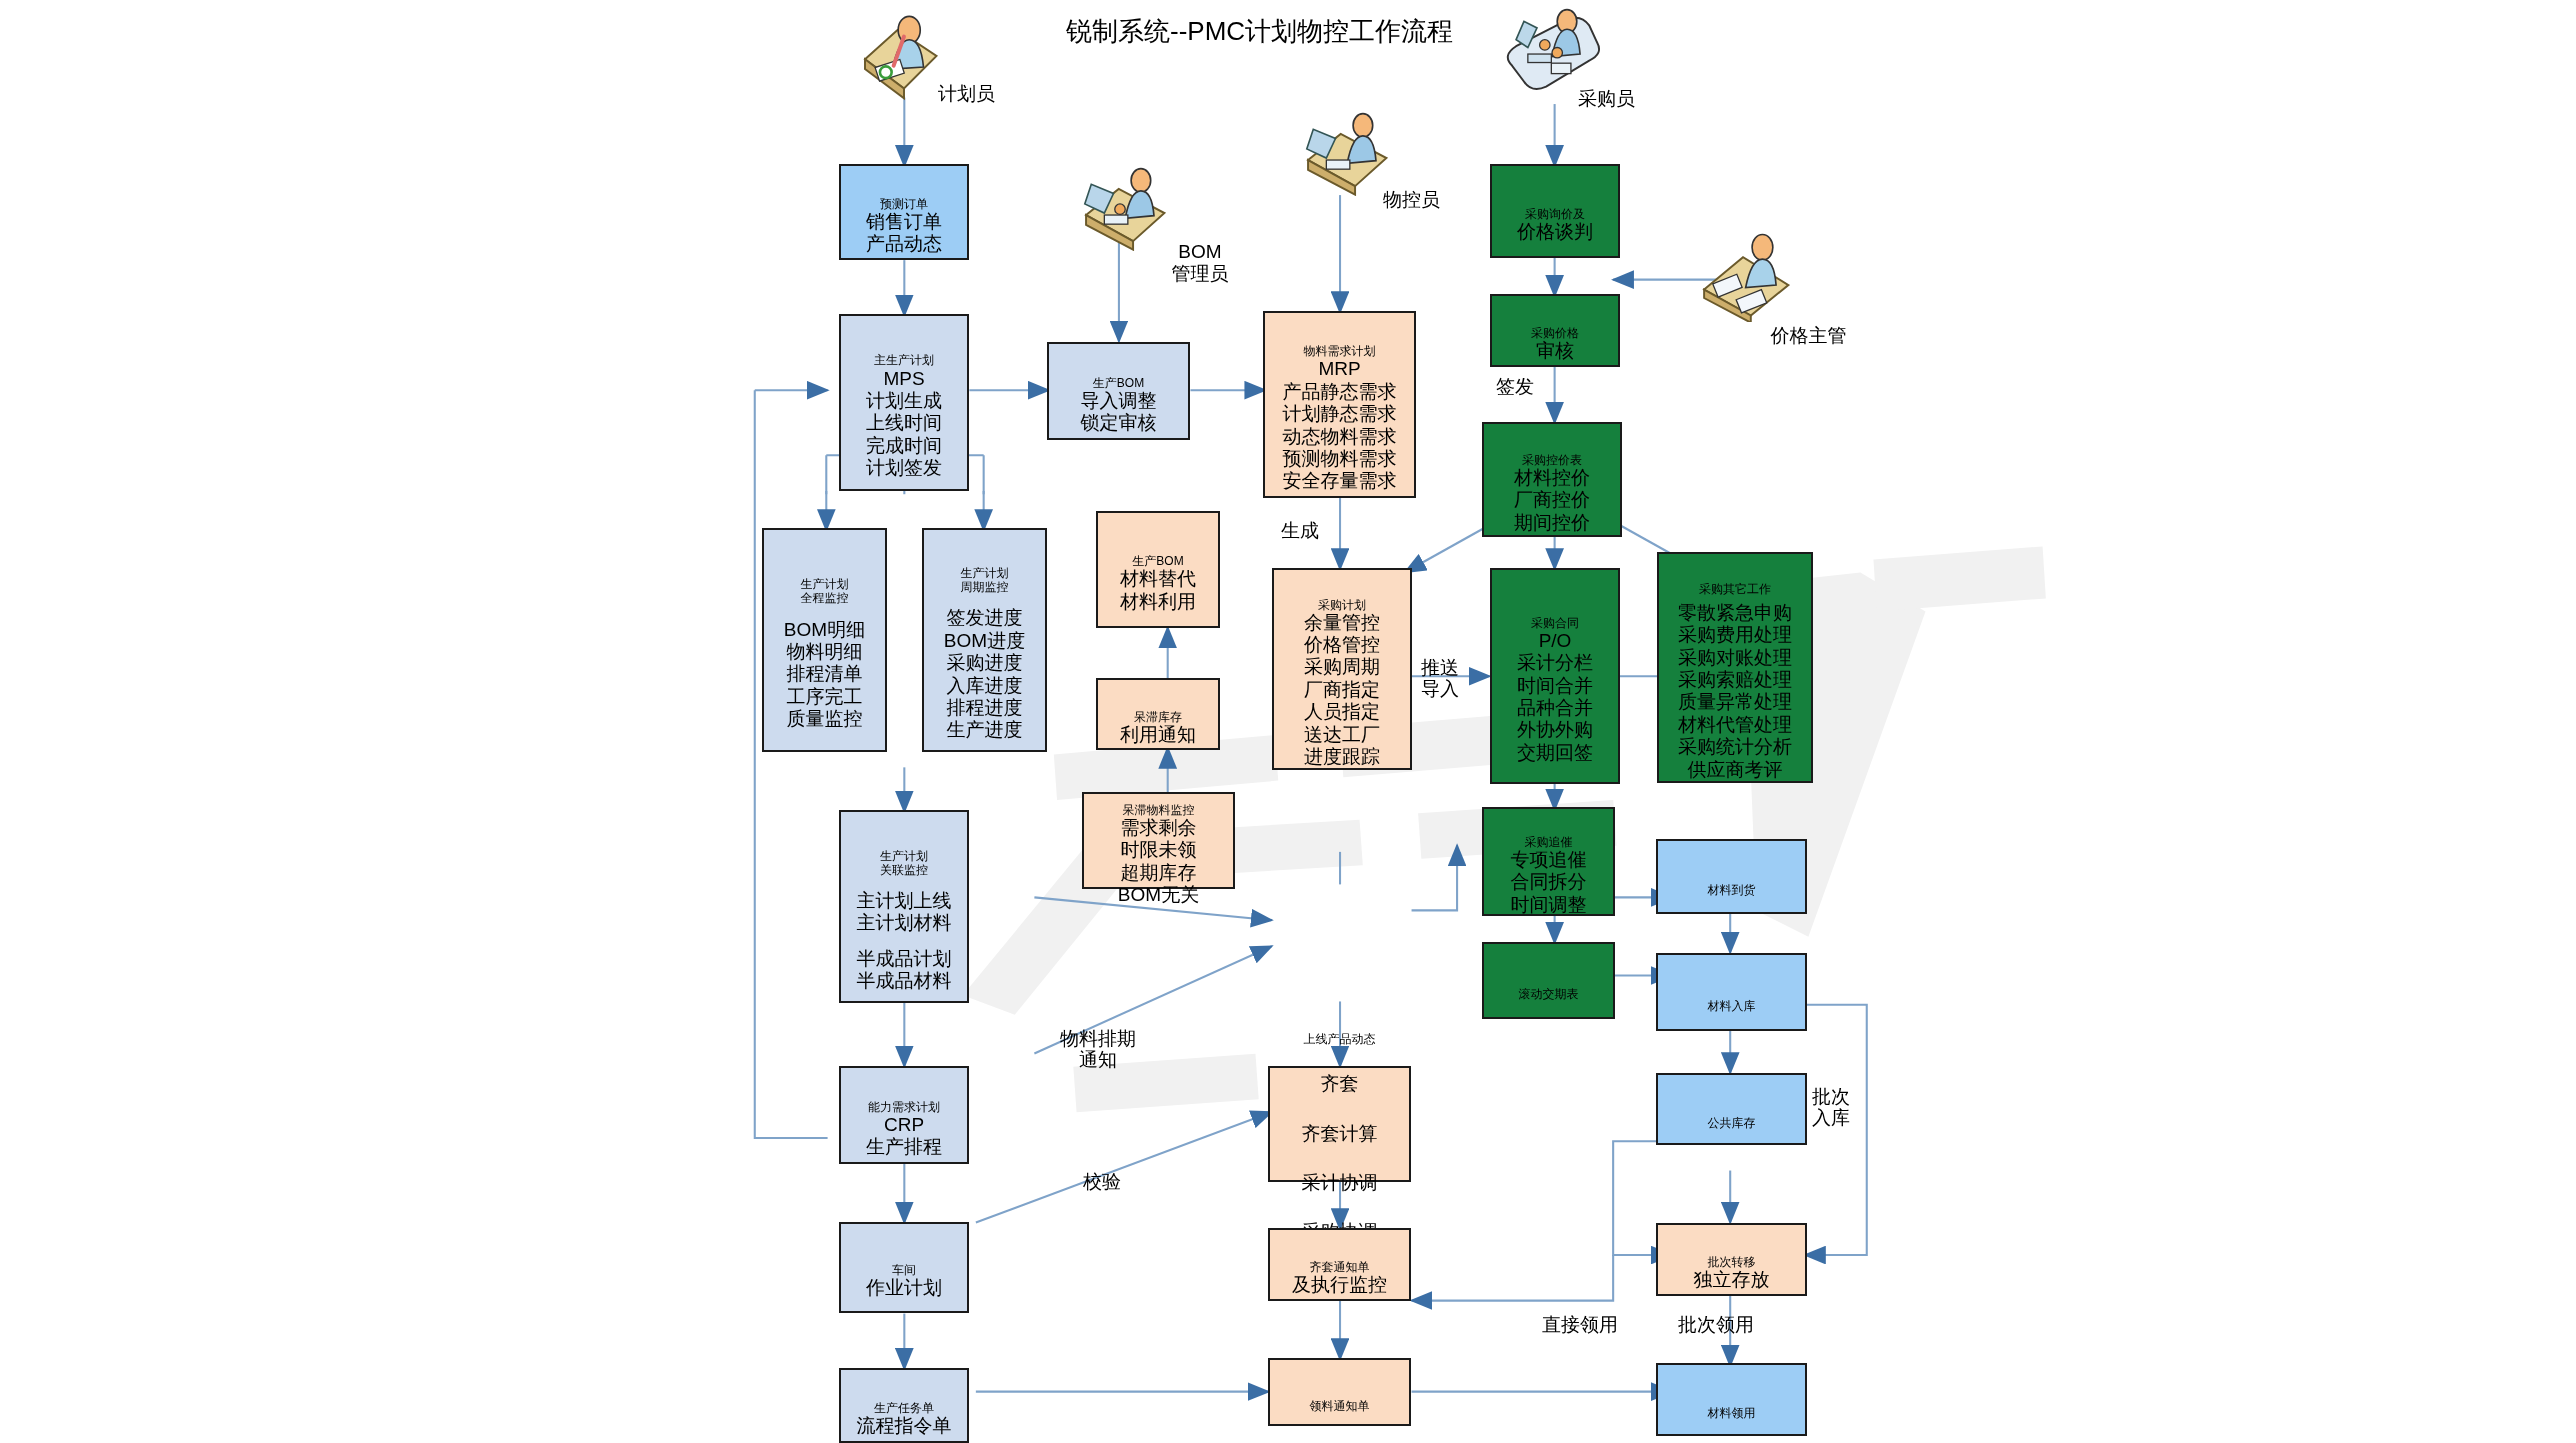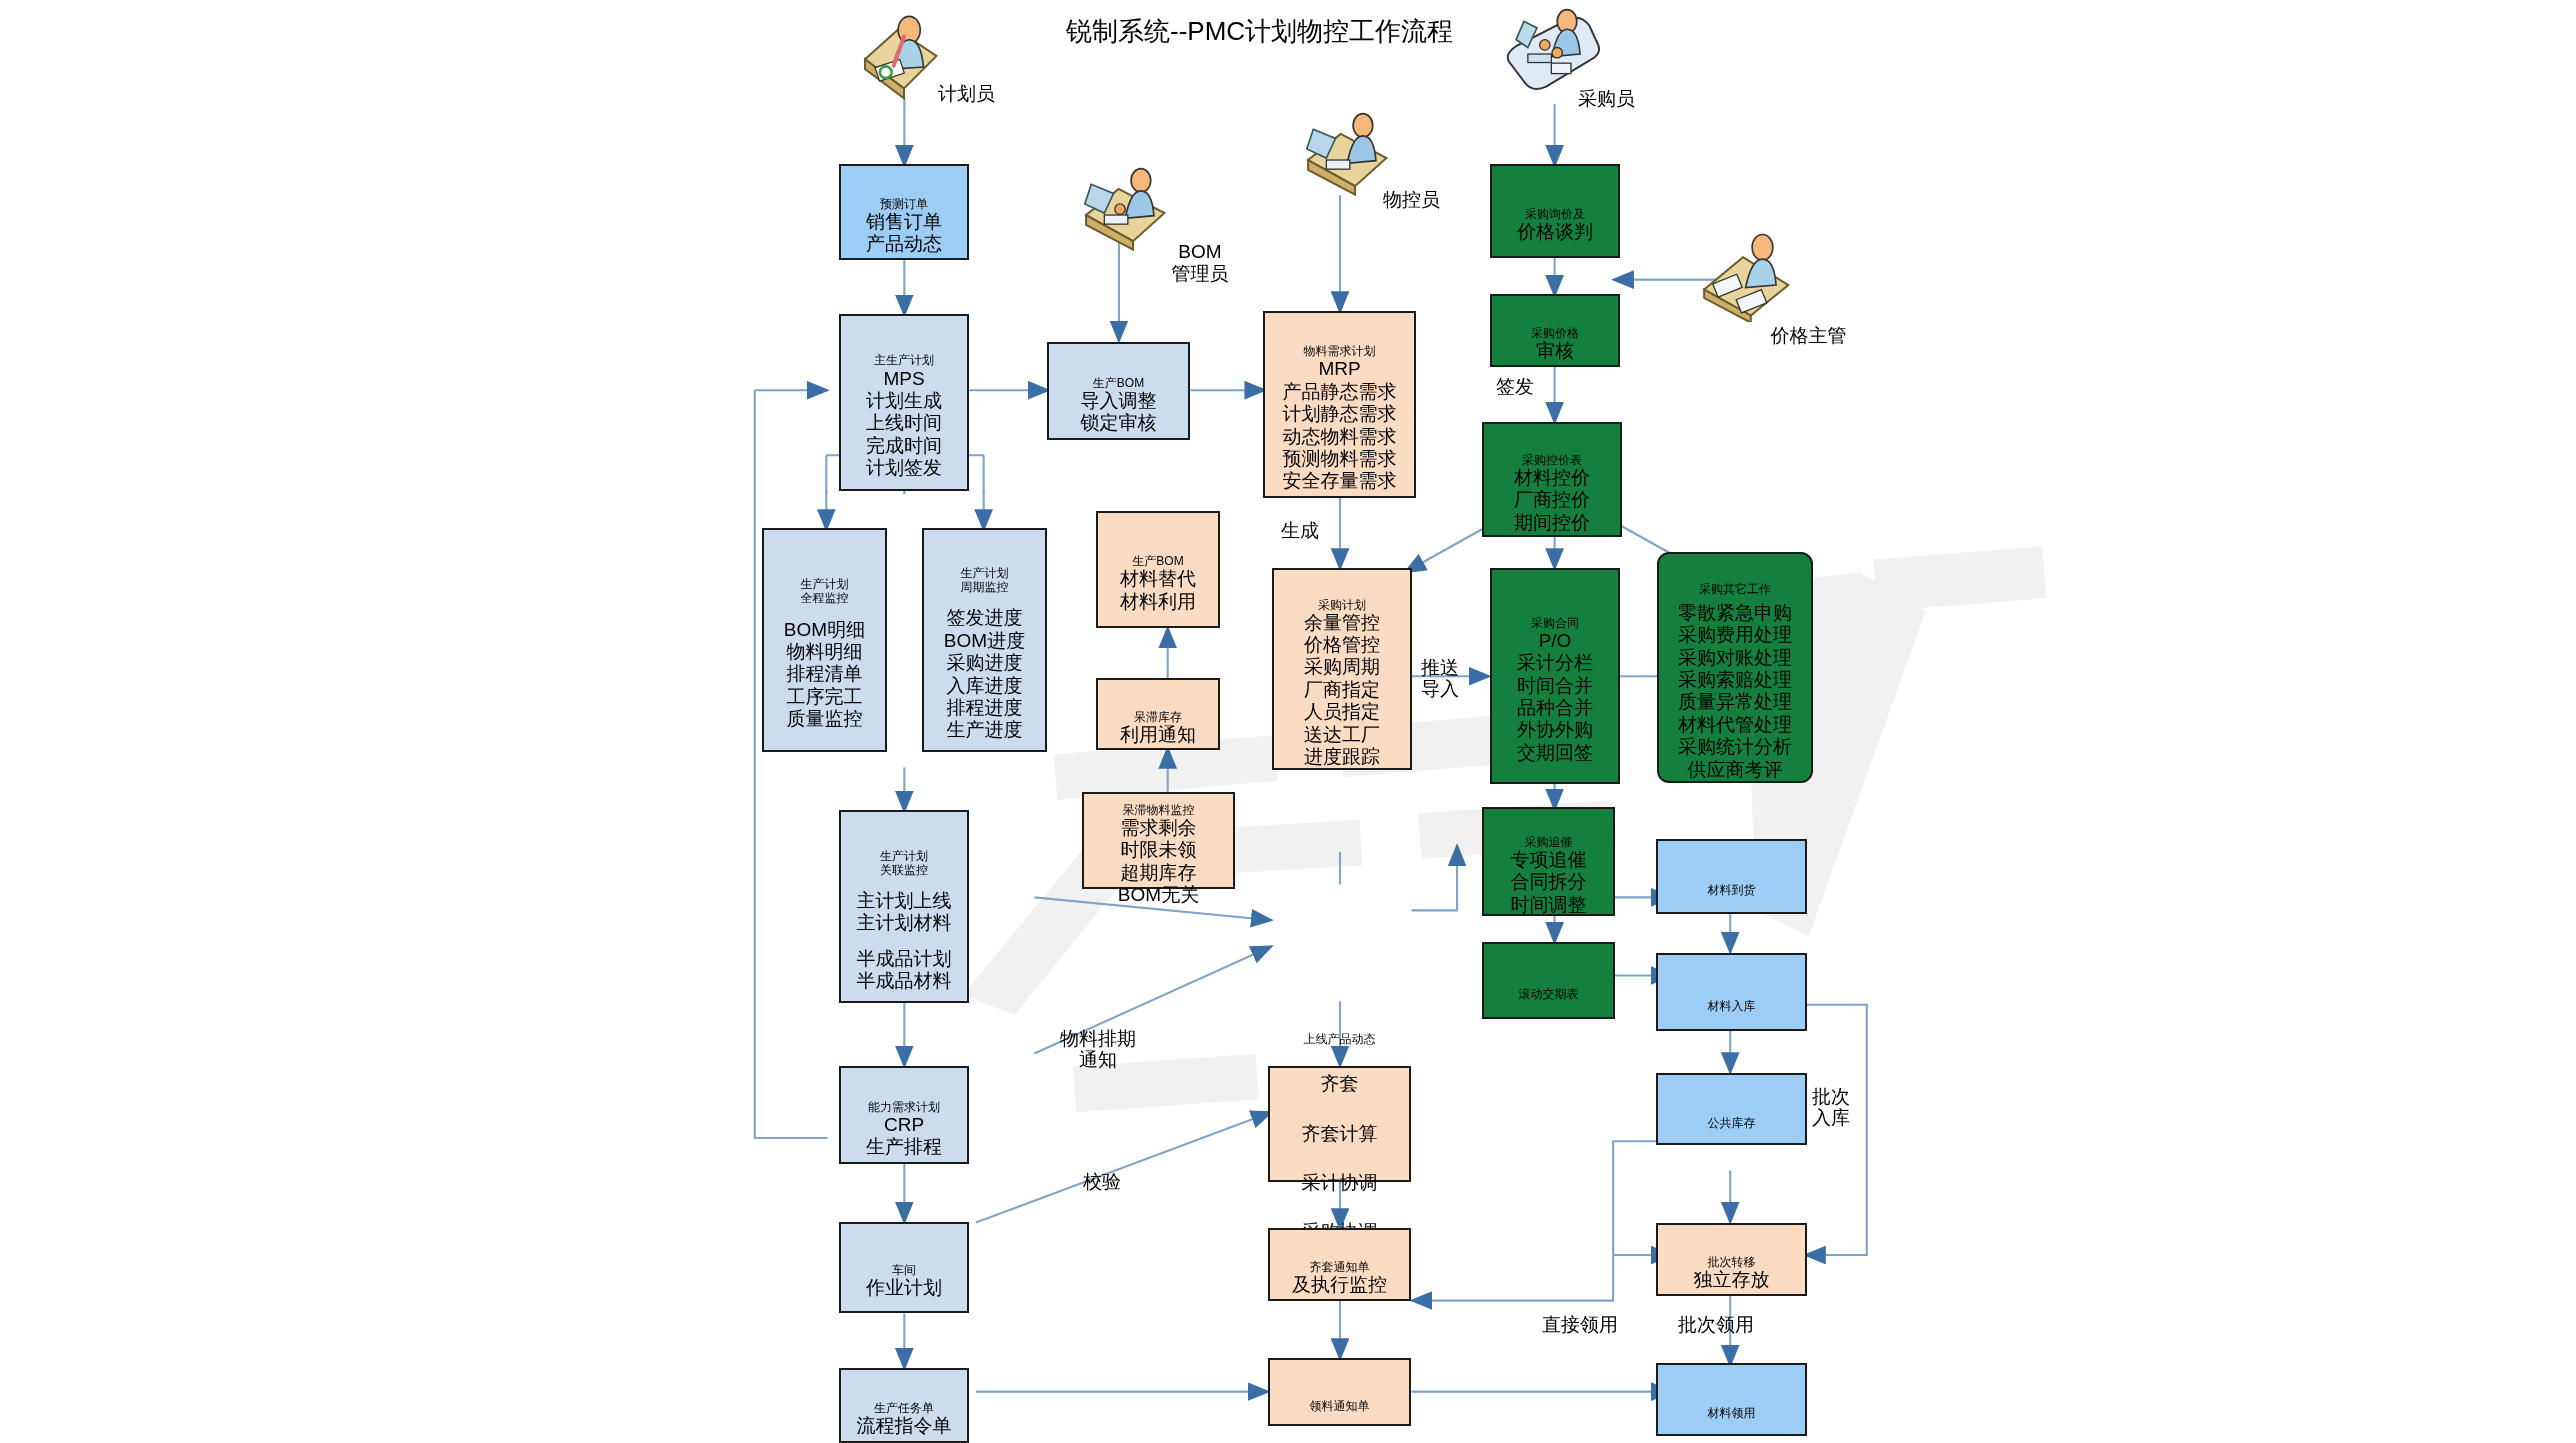--- a/index.html
+++ b/index.html
@@ -340,21 +340,21 @@
   <div class="node lilac" style="left:1490px;top:568px;width:130px;height:216px;">
     <div class="ttl">采购合同</div>
     <div class="sub">P/O</div>
     <div class="sub">采计分栏</div>
     <div class="sub">时间合并</div>
     <div class="sub">品种合并</div>
     <div class="sub">外协外购</div>
     <div class="sub">交期回签</div>
   </div>
 
-  <div class="node lilac" style="left:1657px;top:552px;width:156px;height:231px;border-radius:12px;">
+  <div class="node lilac" style="left:1657px;top:552px;width:156px;height:231px;">
     <div class="ttl">采购其它工作</div>
     <div class="gap"></div>
     <div class="sub">零散紧急申购</div>
     <div class="sub">采购费用处理</div>
     <div class="sub">采购对账处理</div>
     <div class="sub">采购索赔处理</div>
     <div class="sub">质量异常处理</div>
     <div class="sub">材料代管处理</div>
     <div class="sub">采购统计分析</div>
     <div class="sub">供应商考评</div>

